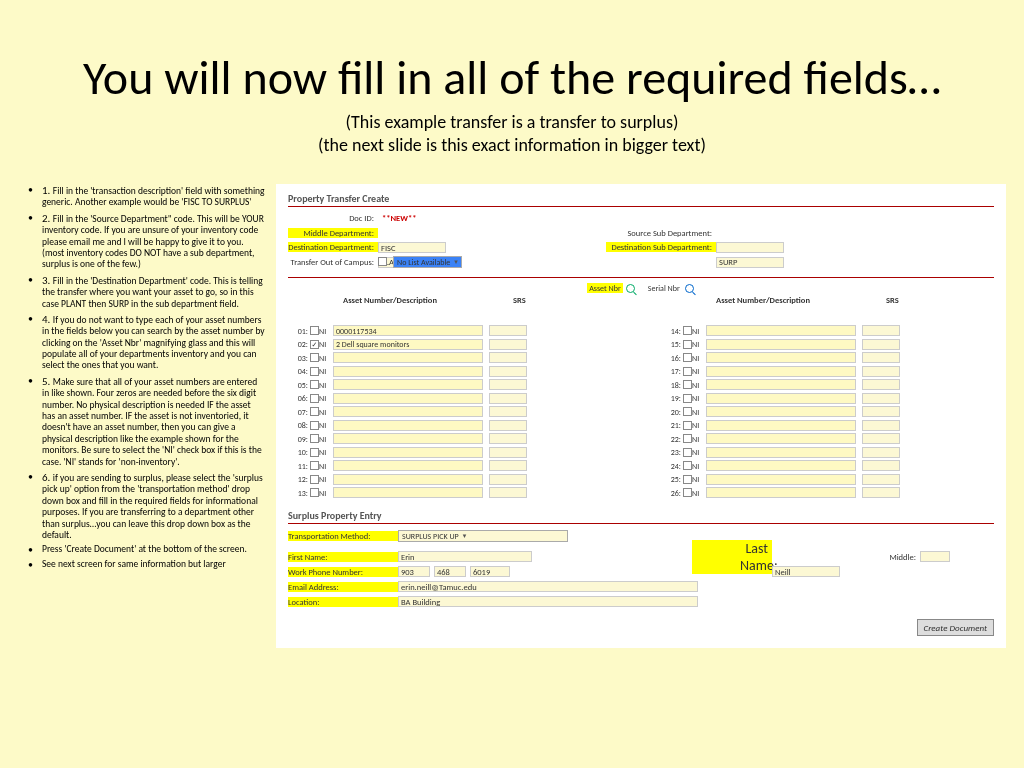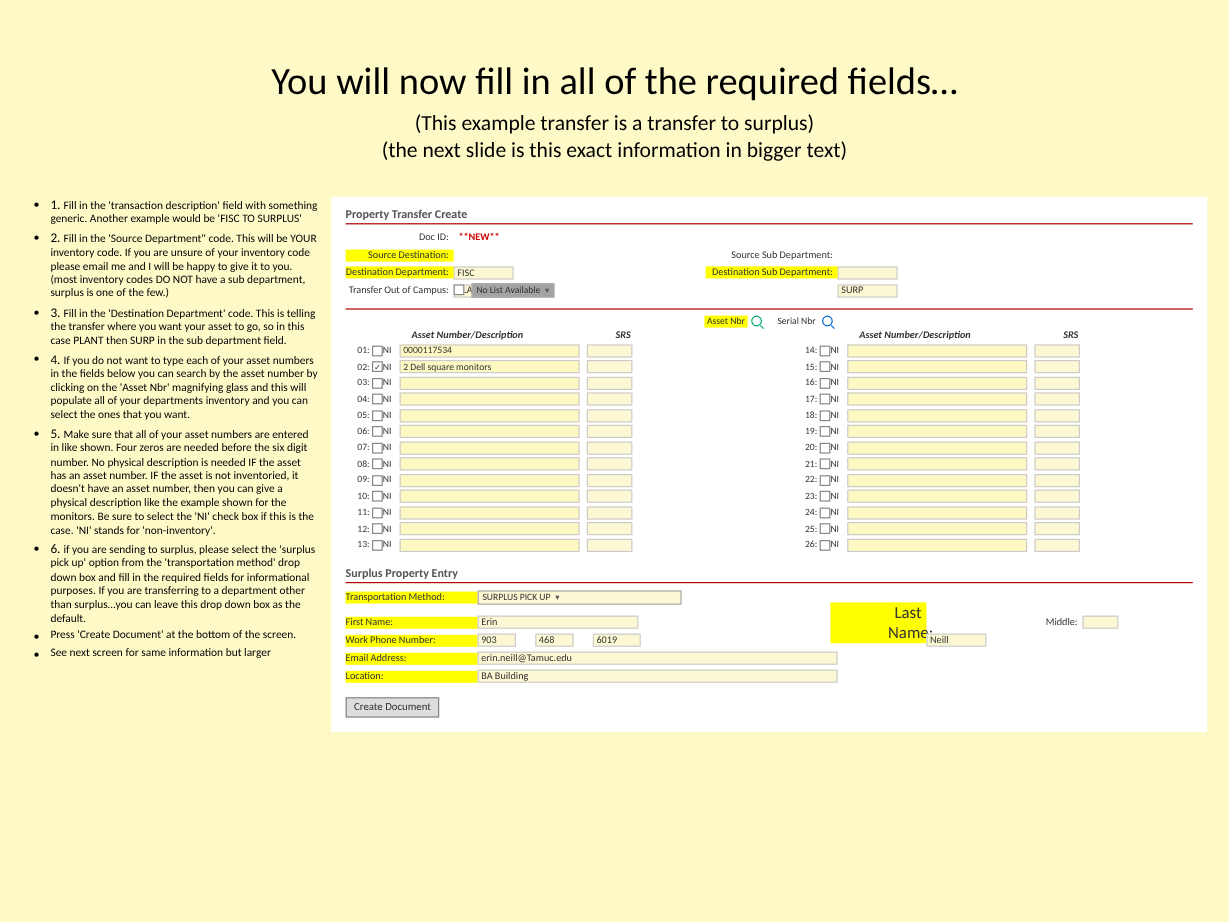--- a/index.html
+++ b/index.html
@@ -6,21 +6,21 @@
   body {
     width: 1024px;
     height: 768px;
     background: #fdfac8;
     font-family: Calibri, Arial, sans-serif;
     color: #000;
     overflow: hidden;
   }
   .slide-title {
     text-align: center;
-    font-size: 32px;
+    font-size: 48px;
     font-weight: 400;
     padding-top: 48px;
     padding-bottom: 4px;
   }
   .slide-sub {
     text-align: center;
     font-size: 18px;
     font-weight: 400;
     line-height: 1.25;
   }
@@ -91,26 +91,26 @@
   .input {
     background: #fcf8d4;
     border: 1px solid #ccc;
     height: 11px;
     font-size: 8.5px;
     padding: 0 2px;
     display: inline-flex;
     align-items: center;
   }
   .input.w200 { width: 200px; }
-  .input.w70 { width: 50px; margin-top: 30px; }
+  .input.w70 { width: 68px; margin-top: 30px; }
   .input.w150 { width: 134px; }
   .input.w30 { width: 30px; }
   .docid { color: #c00; font-weight: bold; font-size: 8.5px; padding-left: 4px; }
   .select {
-    background: #a3a3a3;
+    background: #3b82f6;
     border: 1px solid #aaa;
     height: 12px;
     font-size: 8px;
     padding: 0 3px;
     display: inline-flex;
     align-items: center;
   }
   .select::after { content: " ▾"; font-size: 7px; color: #555; margin-left: 4px; }
   .chk {
     width: 9px; height: 9px;
@@ -152,22 +152,21 @@
   .mag.blue::after { background: #06c; }
   .asset-cols {
     display: flex;
     gap: 40px;
   }
   .asset-col { flex: 1; }
   .col-head {
     display: flex;
     font-weight: bold;
     font-size: 8.5px;
-    margin-bottom: 1px;
-    font-style: italic;
+    margin-bottom: 19px;
   }
   .col-head .h1 { margin-left: 55px; width: 150px; }
   .col-head .h2 { margin-left: 20px; }
   .asset-row {
     display: flex;
     align-items: center;
     height: 13.5px;
   }
   .asset-num {
     width: 22px;
@@ -218,22 +217,22 @@
     margin-left: 30px;
     width: 50px;
   }
   .btn {
     background: #ddd;
     border: 1px solid #888;
     font-size: 9px;
     padding: 2px 6px;
     display: inline-block;
   }
-  .btn-wrap { text-align: left; margin-top: 10px; }
-  .phone-group { display: flex; gap: 16px; }
+  .btn-wrap { text-align: right; margin-top: 10px; font-style: italic; }
+  .phone-group { display: flex; gap: 4px; }
   .phone-group .input { width: 32px; }
   .phone-group .input.last { width: 40px; }
 </style>
 </head>
 <body>
 
 <h1 class="slide-title">You will now fill in all of the required fields…</h1>
 <div class="slide-sub">(This example transfer is a transfer to surplus)</div>
 <div class="slide-sub">(the next slide is this exact information in bigger text)</div>
 
@@ -253,21 +252,21 @@
 
   <div class="form-panel">
     <div class="section-title">Property Transfer Create</div>
     <hr class="rule">
 
     <div class="form-row">
       <span class="lbl">Doc ID:</span>
       <span class="docid">**NEW**</span>
     </div>
     <div class="form-row">
-      <span class="lbl hl">Source Destination:</span>
+      <span class="lbl hl">Middle Department:</span>
       <span class="input w70 hl">FISC</span>
       <span class="lbl2" style="margin-left:160px">Source Sub Department:</span>
       <span class="input w70"></span>
     </div>
     <div class="form-row">
       <span class="lbl hl">Destination Department:</span>
       <span class="input w70 hl">PLANT</span>
       <span class="lbl2 hl" style="margin-left:160px">Destination Sub Department:</span>
       <span class="input w70 hl">SURP</span>
     </div>

